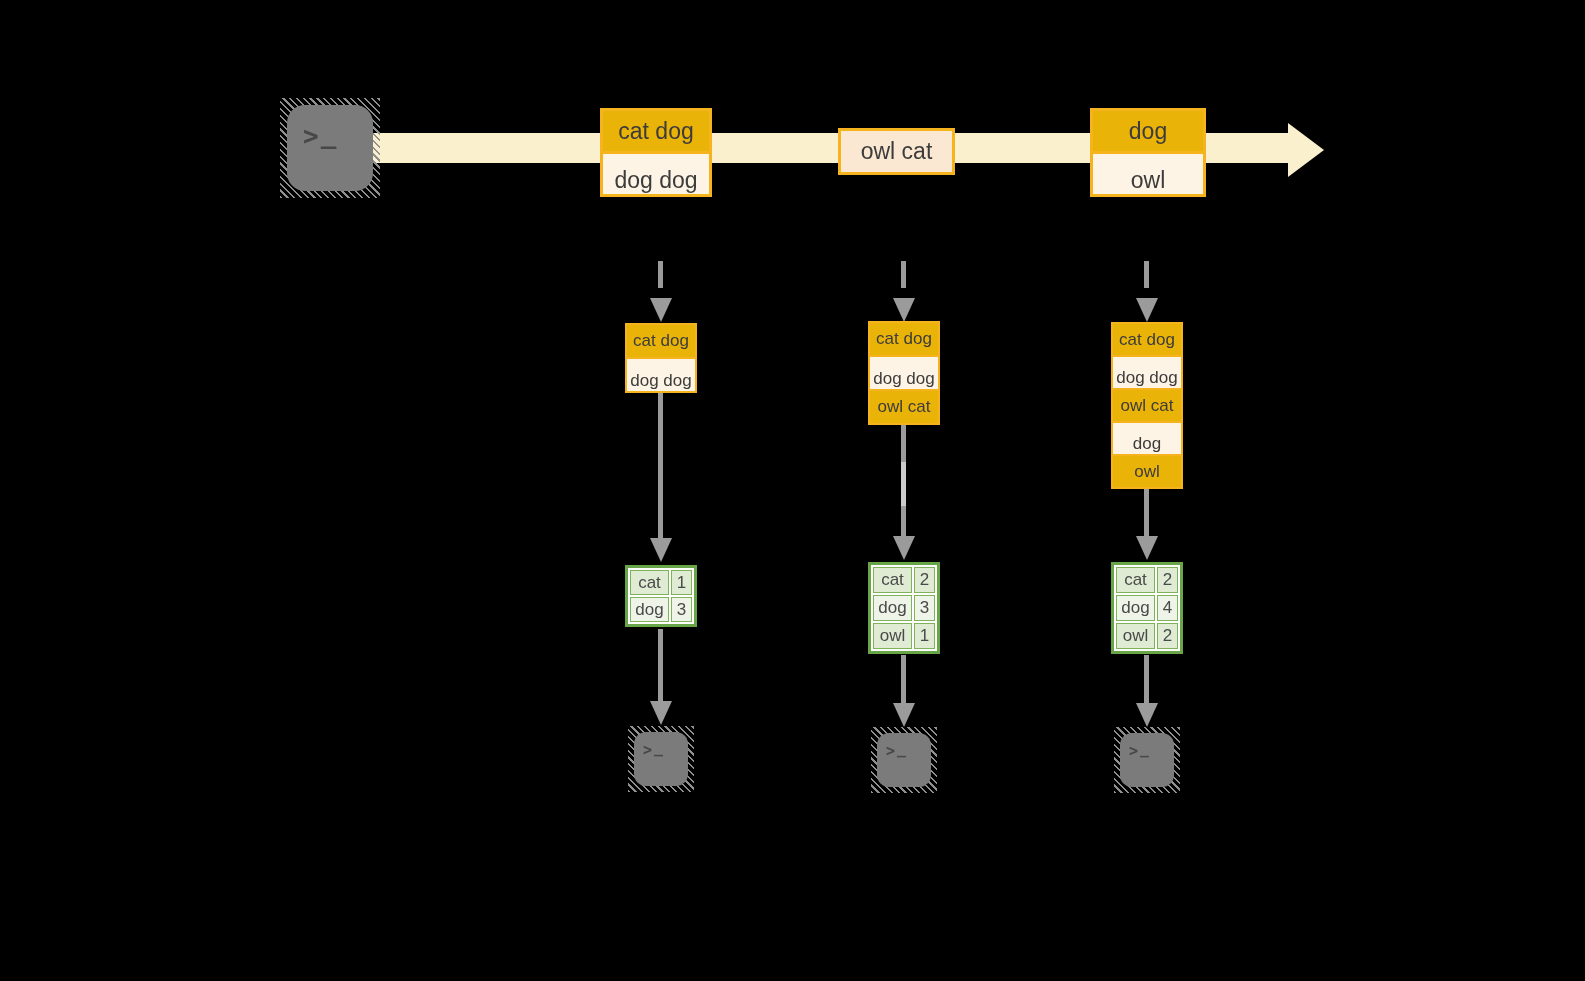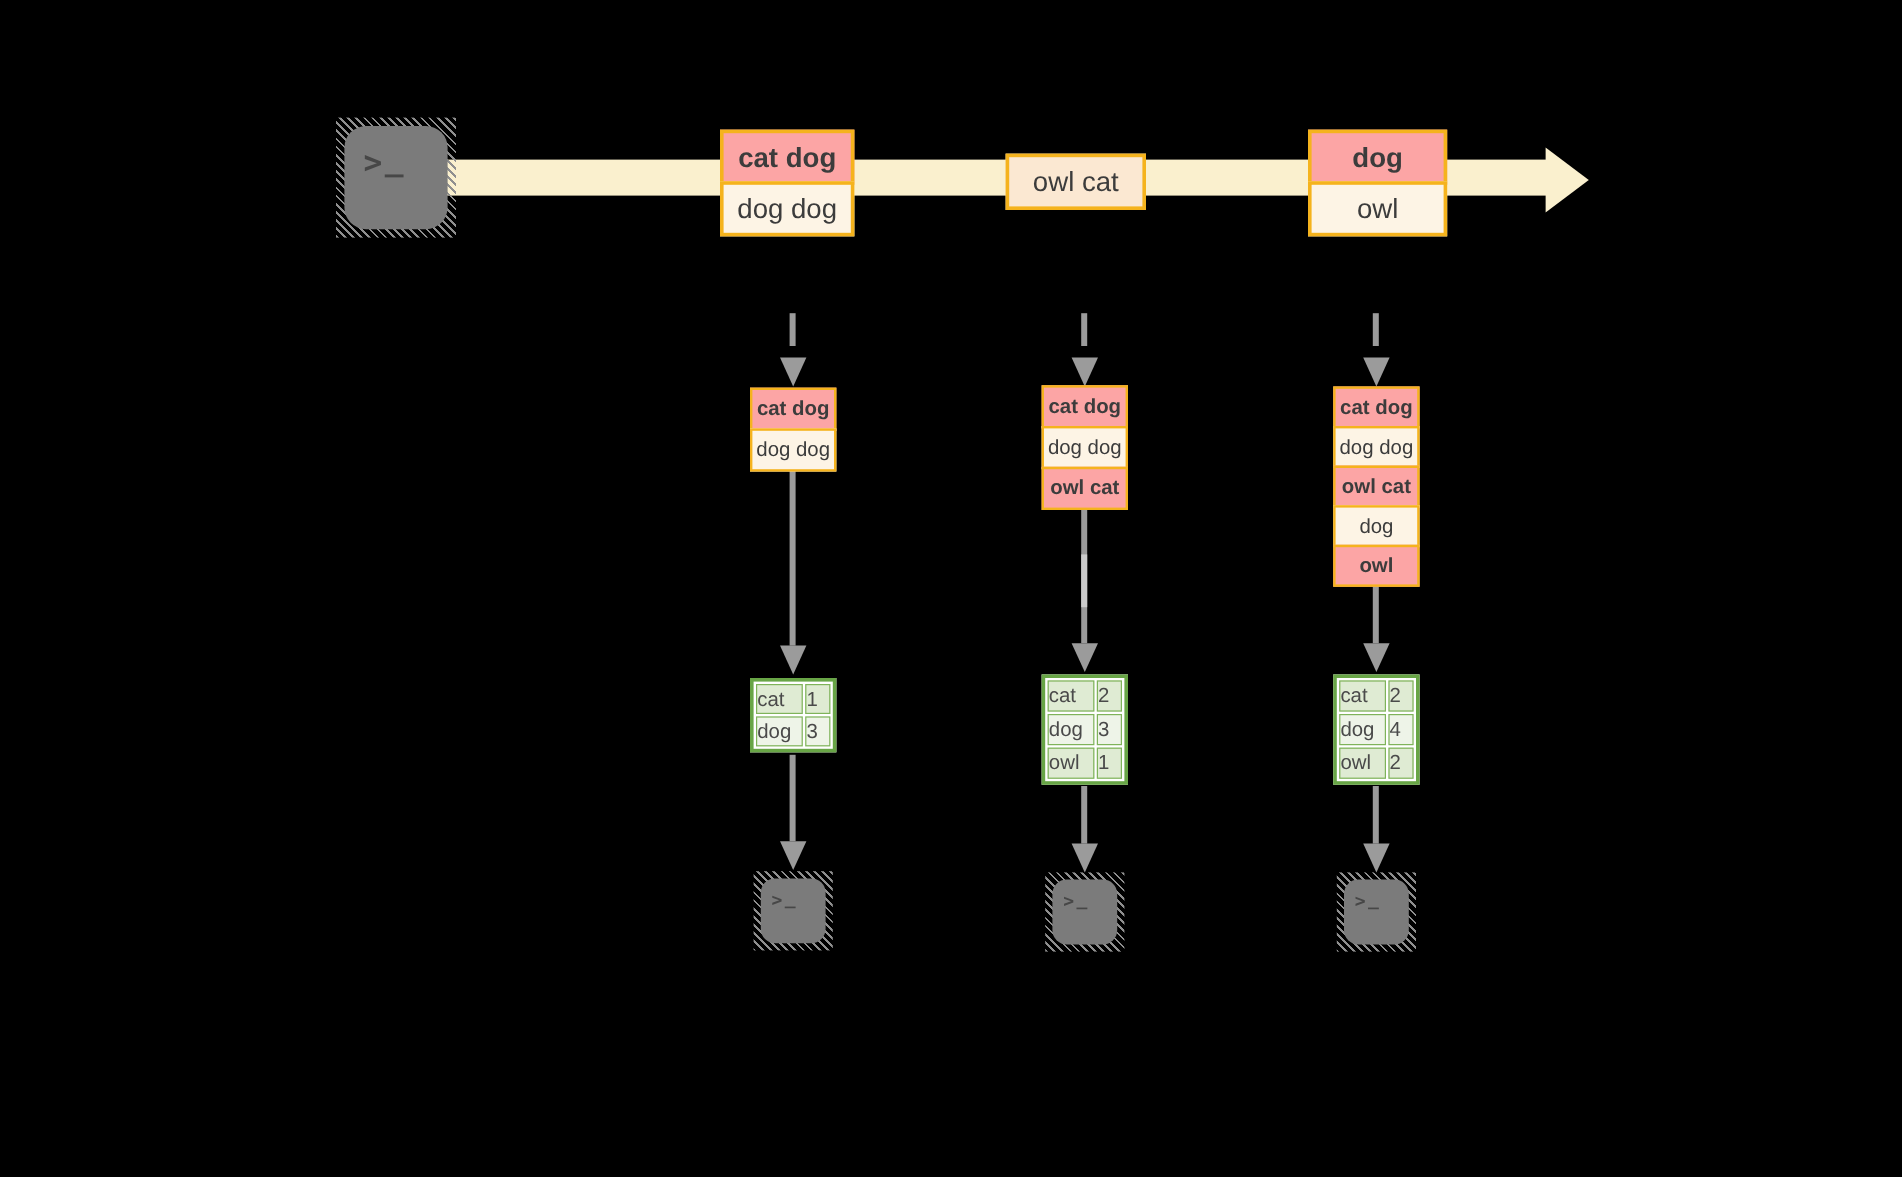--- a/index.html
+++ b/index.html
@@ -12,40 +12,40 @@
   
   .band{background:#FAF0CE;z-index:1;}
   .band-head{width:0;height:0;border-left:36px solid #FAF0CE;border-top:27px solid transparent;border-bottom:27px solid transparent;z-index:1;}
 
   
   .gold-row{border:3px solid #F5B31D;display:flex;align-items:center;justify-content:center;
             font-size:23px;color:#3c3c3c;z-index:3;position:relative;}
   .gold-row + .gold-row{margin-top:-3px;}
   .stack .gold-row{border-width:2px;font-size:17px;}
   .stack .gold-row + .gold-row{margin-top:-2px;}
-  .fa{background:#fca5a5;font-weight:bold;}
-  .fb{background:#FDF4E5;}
+  .fa{background:#eab308;}
+  .fb{background:#FDF4E5;align-items:flex-end;}
   .fc{background:#FBE8D2;}
   .evbox{z-index:3;}
   .stack{z-index:4;}
 
   
   .dash{width:5px;background:repeating-linear-gradient(to bottom,#9b9b9b 0 27px,transparent 27px 41px);z-index:2;}
   .head{width:0;height:0;border-left:11px solid transparent;border-right:11px solid transparent;border-top:24px solid #9b9b9b;z-index:2;}
   .line{width:5px;background:#9b9b9b;z-index:2;}
   .line-lite{width:5px;background:#cbcbcb;z-index:6;}
 
   
   .banner{background:#ffffff;display:flex;align-items:center;justify-content:center;z-index:5;}
   .banner span{font-size:33px;font-weight:300;color:#141414;letter-spacing:.5px;}
 
   
   .gtable{border:3px solid #68A546;background:#fff;display:grid;grid-template-columns:1fr 21px;
           gap:2px;padding:2px;z-index:4;}
-  .gcell{border:1.5px solid #7FB35A;display:flex;align-items:center;justify-content:flex-start;
+  .gcell{border:1.5px solid #7FB35A;display:flex;align-items:center;justify-content:center;
          font-size:17px;color:#4a4a4a;box-sizing:border-box;}
   .ga{background:#DFEBD3;}
   .gb{background:#EEF4E8;}
 
   
   .hatch{background:repeating-linear-gradient(45deg,#8f8f8f 0 1.6px,transparent 1.6px 4.8px);z-index:2;}
   .term{background:#7b7b7b;position:absolute;}
   .glyph{position:absolute;color:#474747;font-weight:700;font-family:"DejaVu Sans Mono","Liberation Mono",monospace;}
   .glyph .us{position:relative;top:-2px;margin-left:2px;}
 </style>

